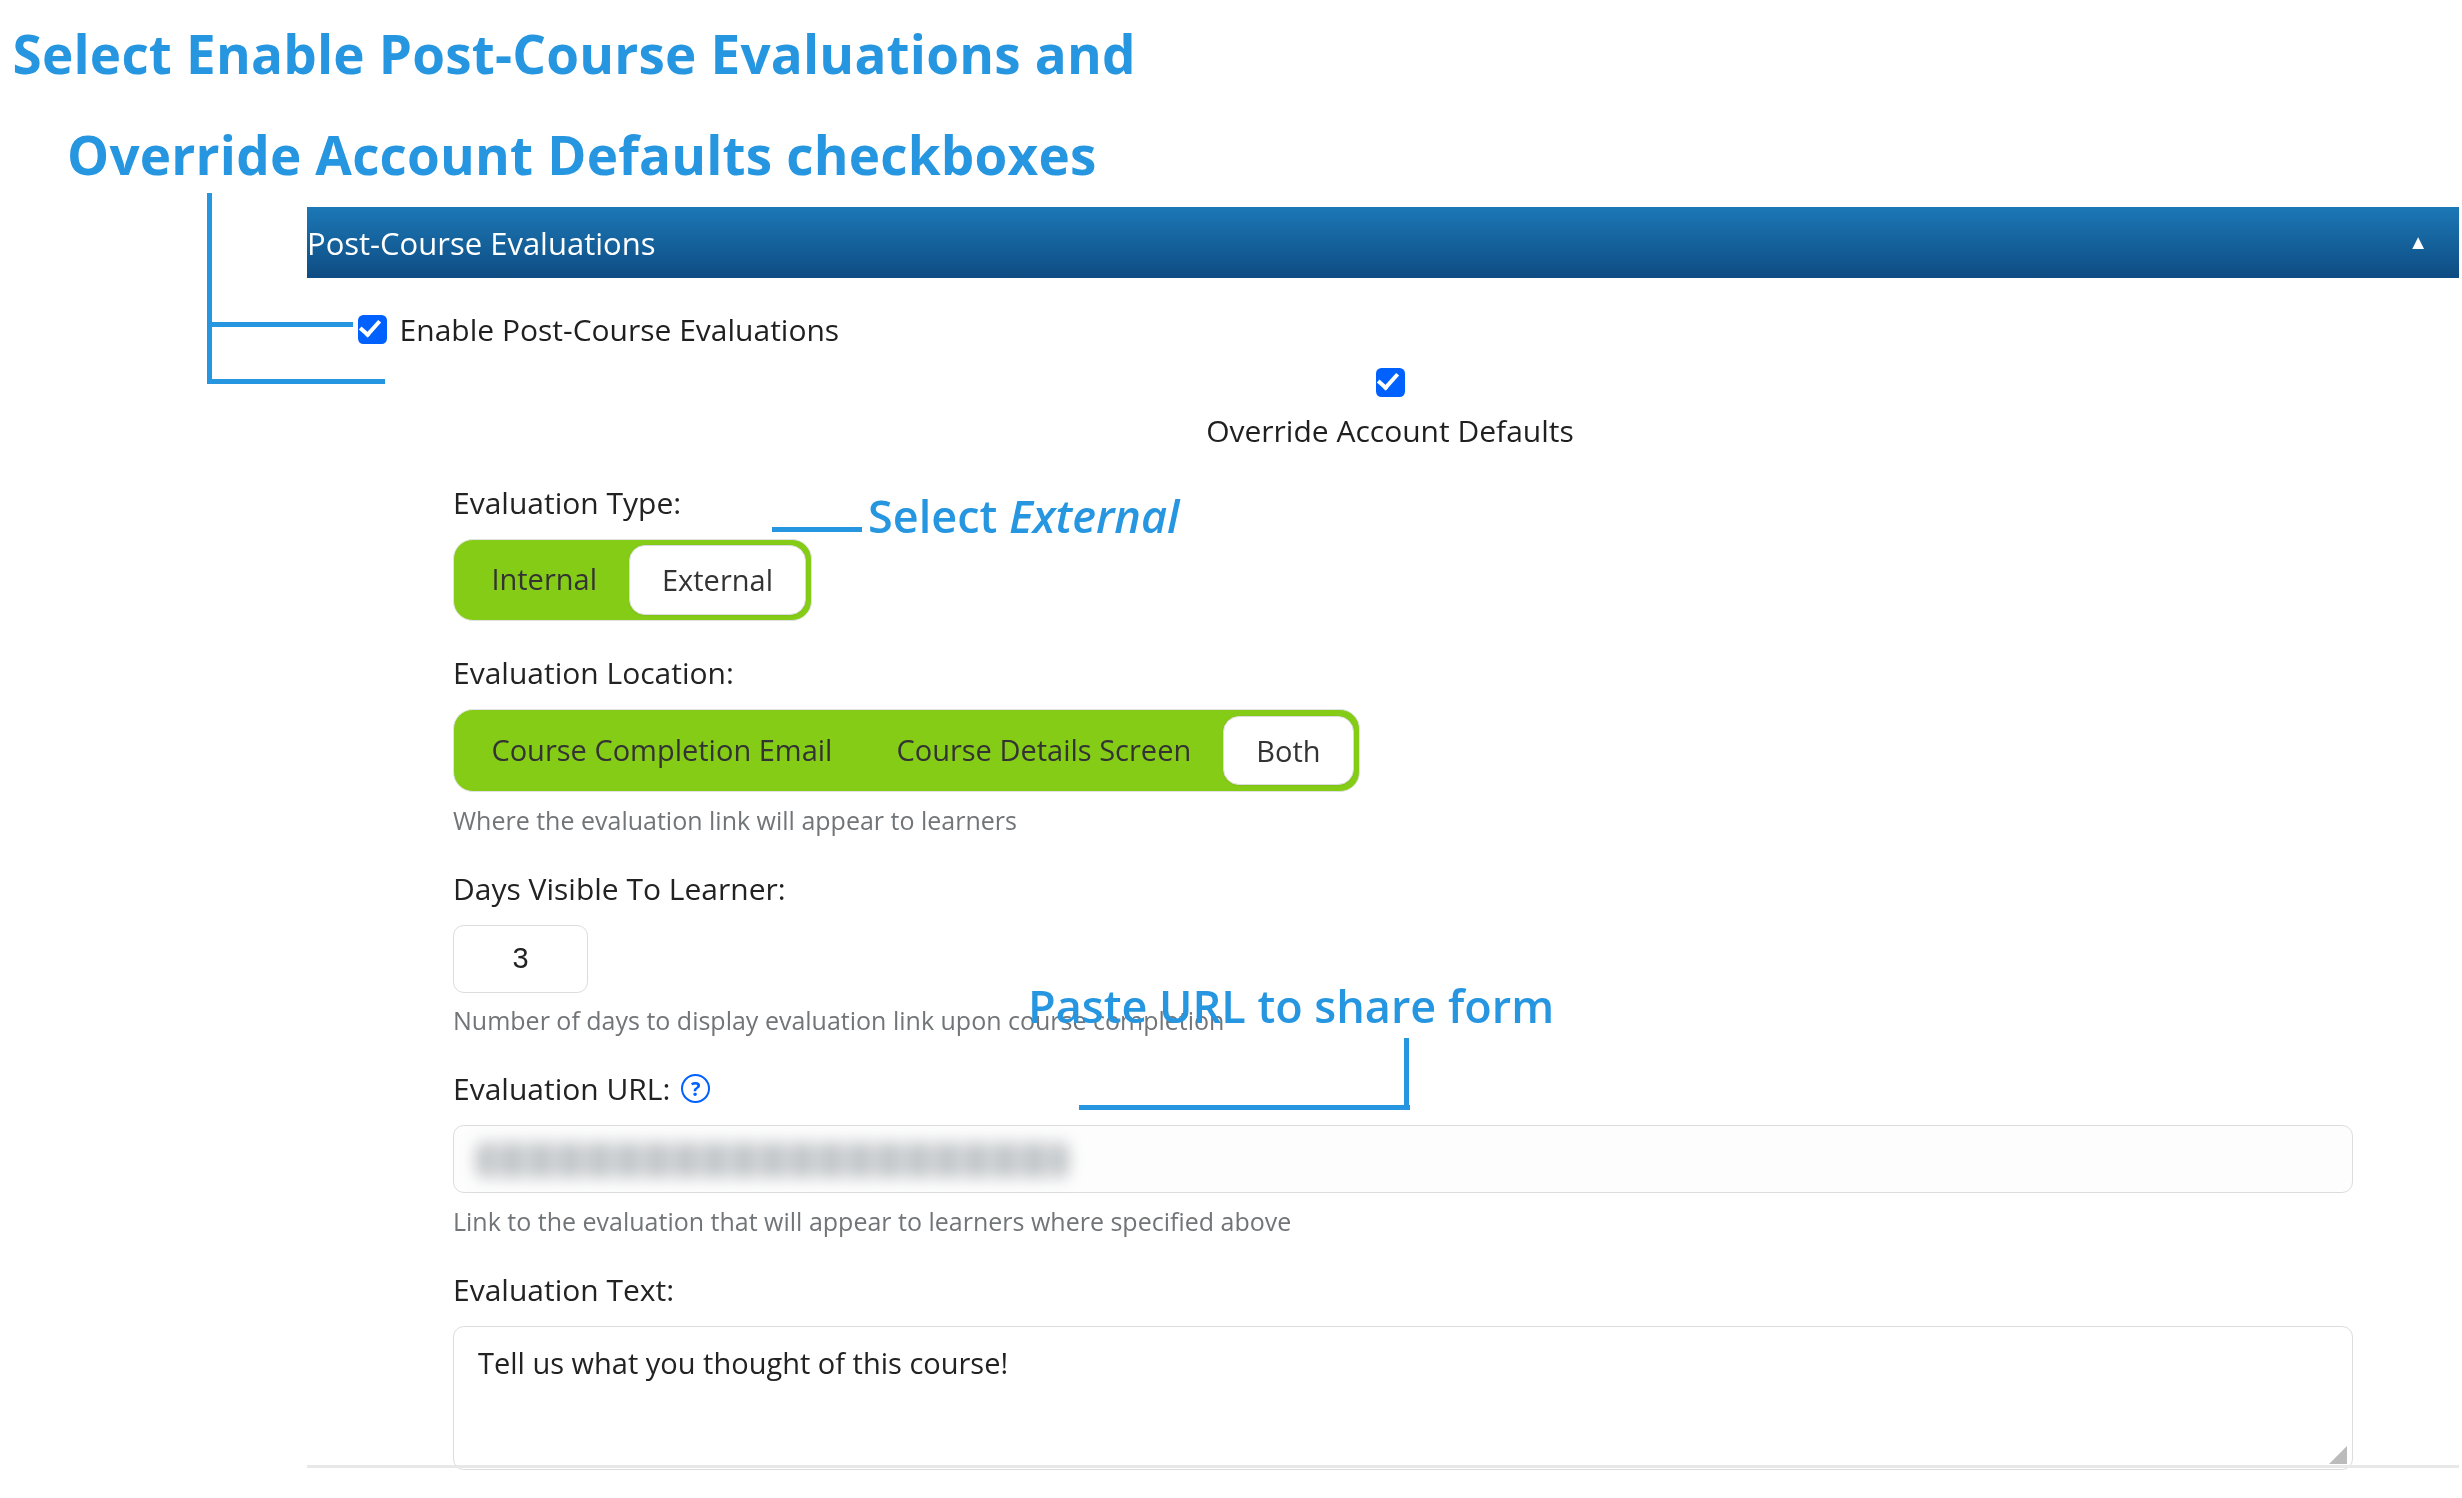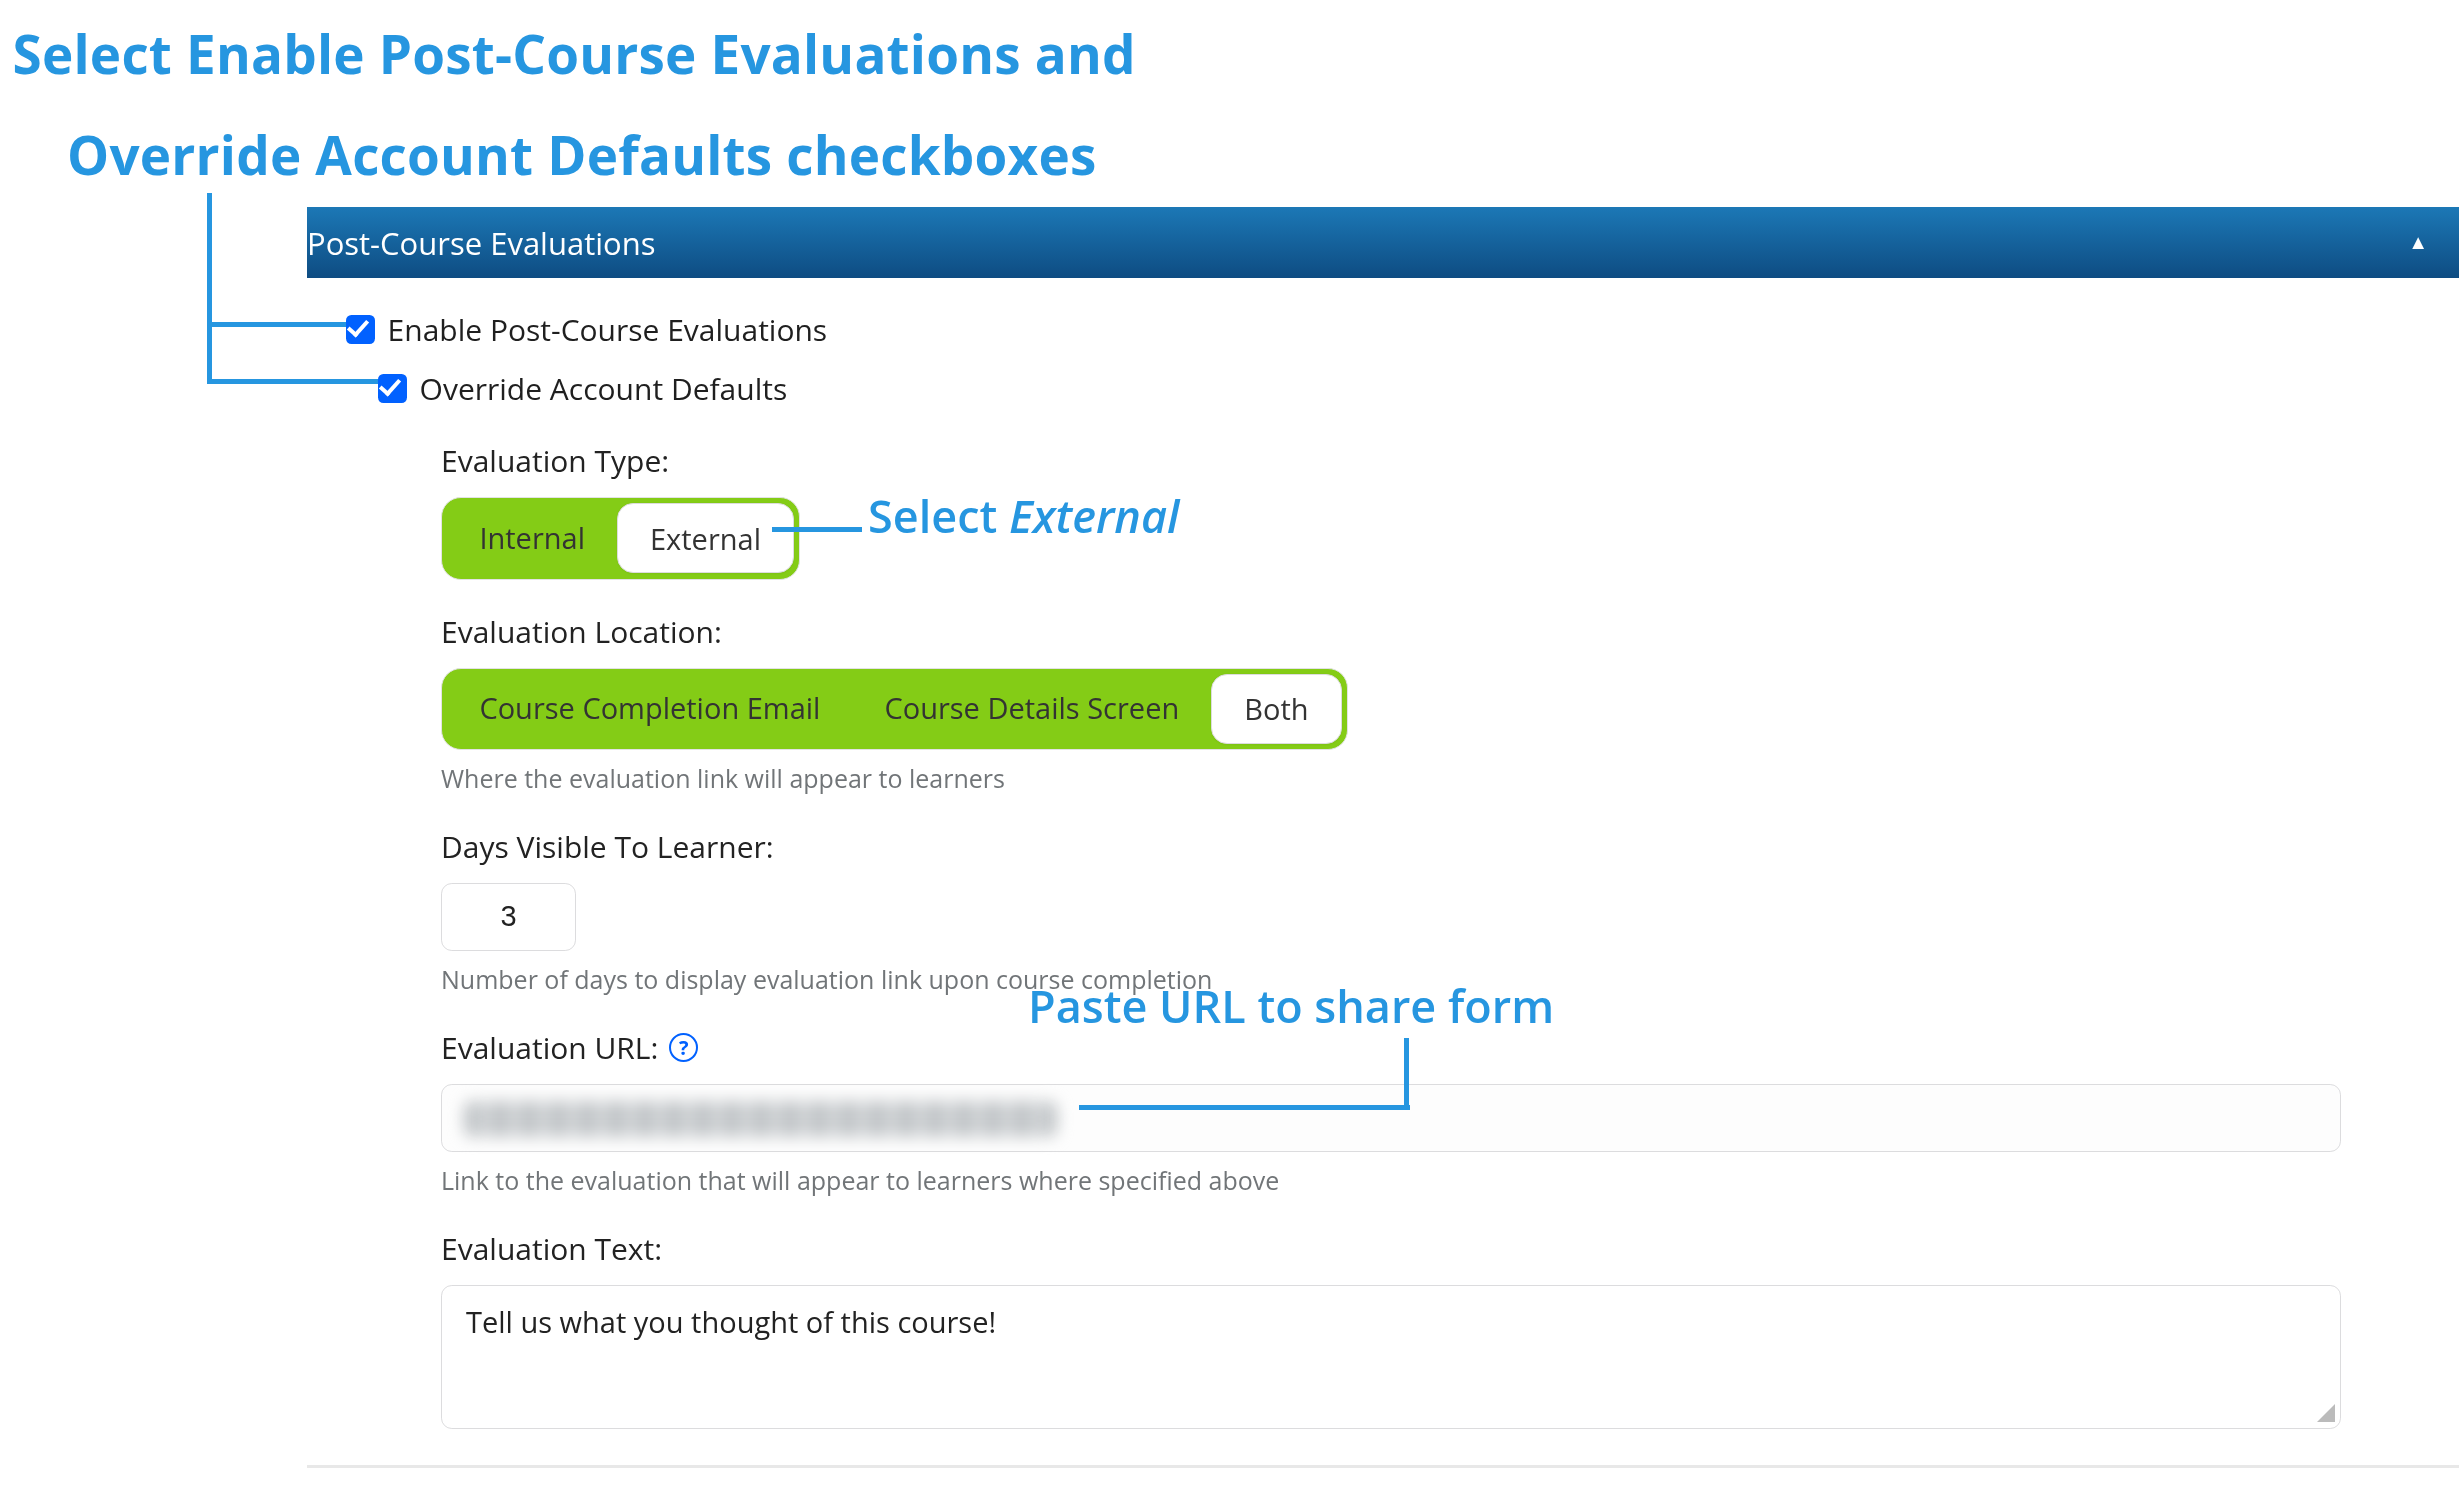--- a/index.html
+++ b/index.html
@@ -14,24 +14,24 @@
   .callout-v1 { position:absolute; left:207px; top:193px; width:4.5px; height:191px; background:#2696e0; }
   .callout-h1 { position:absolute; left:207px; top:322px; width:146px; height:5.4px; background:#2696e0; }
   .callout-h2 { position:absolute; left:207px; top:379px; width:178px; height:5.4px; background:#2696e0; }
 
   
   .panel-header { position:absolute; left:307px; top:207px; width:2152px; height:71px;
     background: linear-gradient(#1c78b6, #0e4c82);
     color:#fff; display:flex; align-items:center; font-size:31px; font-weight:500; }
   .panel-header .caret { position:absolute; right:31px; top:50%; transform:translateY(-56%); font-size:20px; }
 
-  .form-area { position:absolute; left:346px; top:309px; width:2032px; }
+  .form-area { position:absolute; left:358px; top:309px; width:2032px; }
 
   .cb-row { display:flex; align-items:center; gap:12.6px; margin-bottom:18px; }
-  .cb-row.indent { margin-left:32px; }
+  .cb-row.indent { margin-left:32px;flex-direction:column; }
   .checkbox { width:29px; height:29px; border-radius:5.4px; background:#0161ff; position:relative; cursor:pointer; flex-shrink:0; }
   .checkbox::after { content:""; position:absolute; left:6.3px; top:0.9px; width:8px; height:16px; border:solid #fff; border-width:0 4.5px 4.5px 0; transform:rotate(42deg); }
   .cb-label { font-size:30px; color:#1f1f1f; }
 
   .field-block { margin-left:95px; margin-top:31px; }
   .field-label { font-size:30px; color:#222; margin-bottom:16px; display:flex; align-items:center; gap:10.8px; }
   .help-text { font-size:25px; color:#717578; margin-top:10.8px; }
 
   .seg { display:inline-flex; background:#84cc16; border-radius:20px; padding:5.4px; border:0.9px solid #e2e2e4; }
   .seg .opt { padding:14.4px 32px; font-size:29px; color:#333; border-radius:16px; cursor:pointer; }

